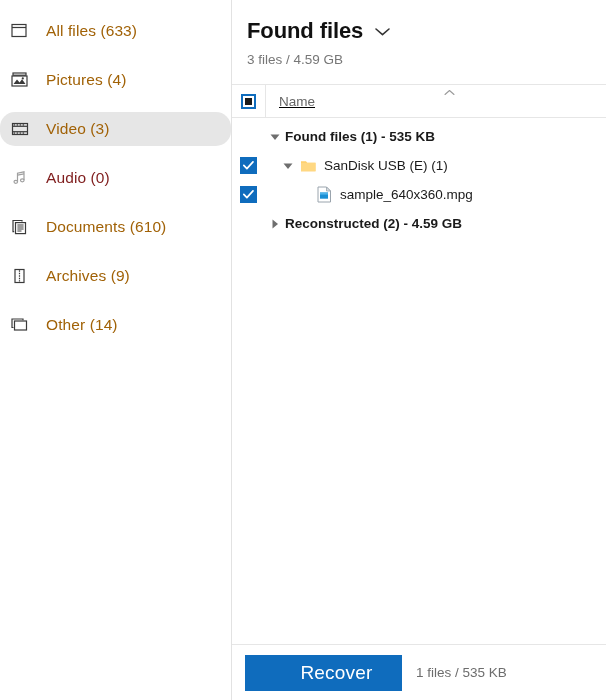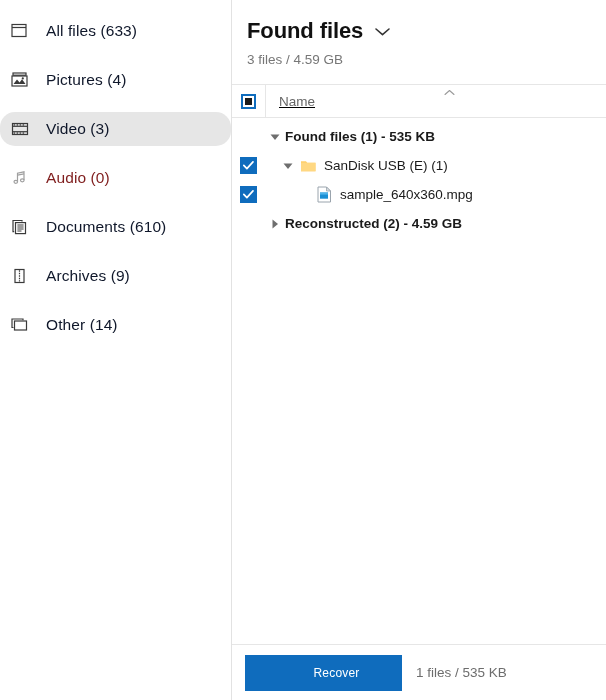--- a/index.html
+++ b/index.html
@@ -55,21 +55,21 @@
     flex: 0 0 22px;
     margin-right: 14px;
     display: flex;
     align-items: center;
     justify-content: center;
     color: #3a3a3a;
   }
   .nav-item.disabled .nav-icon { color: #a0a0a0; }
   .nav-label {
     font-size: 15.5px;
-    color: #0f172a;
+    color: #a16207;
     letter-spacing: 0.1px;
     white-space: nowrap;
   }
   .nav-item.disabled .nav-label { color: #7f1d1d; }
 
   
   .main {
     flex: 1 1 auto;
     position: relative;
     display: flex;
@@ -231,21 +231,21 @@
     align-items: center;
     padding-left: 13px;
   }
   .recover-btn {
     width: 157px;
     height: 36px;
     background: #0f6cbd;
     color: #ffffff;
     border: none;
     font-family: "Liberation Sans", sans-serif;
-    font-size: 12px;
+    font-size: 19px;
     cursor: pointer;
     letter-spacing: 0.2px;
     padding-left: 32px;
   }
   .footer-status {
     margin-left: 14px;
     font-size: 13.5px;
     color: #6d6d6d;
   }
 </style>

